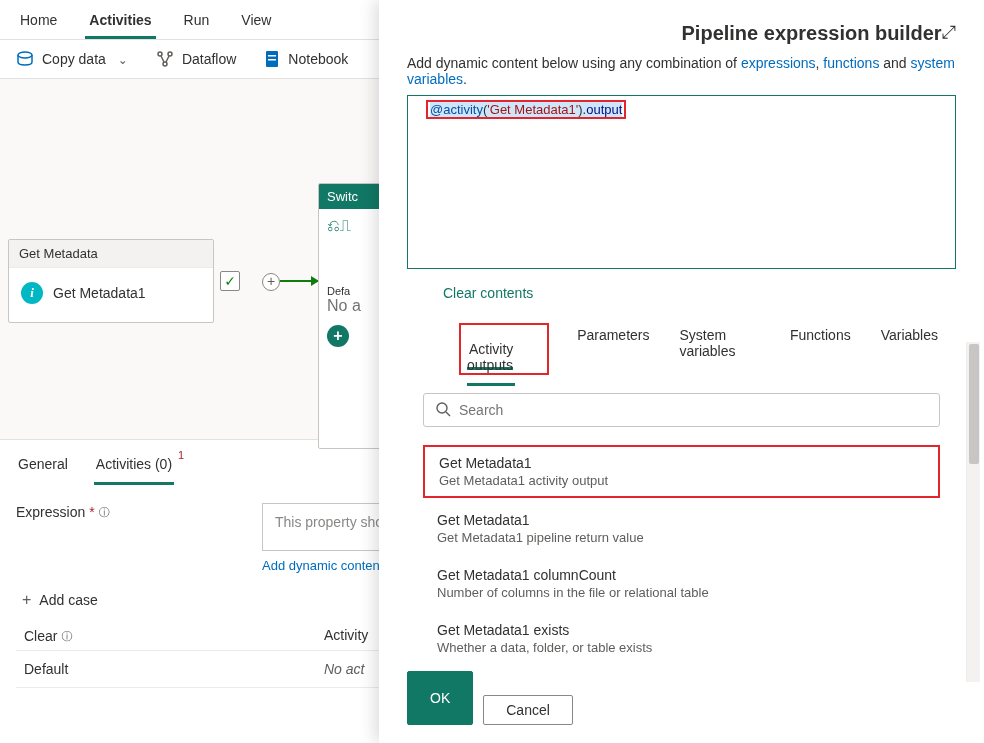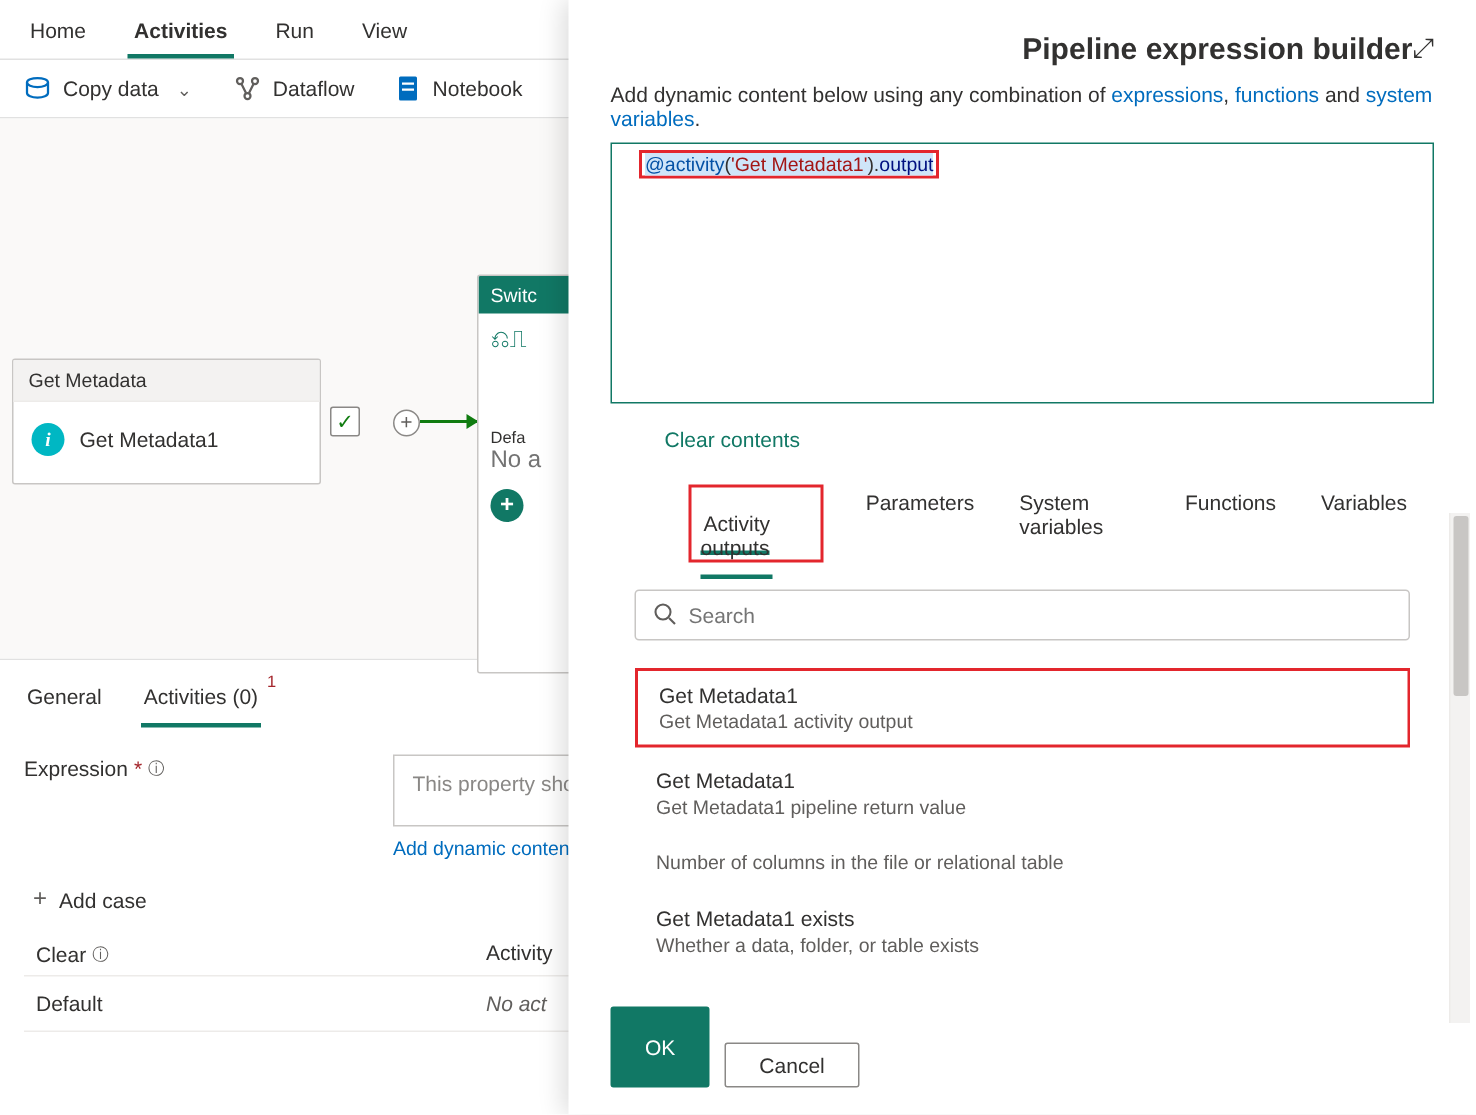--- a/index.html
+++ b/index.html
@@ -221,20 +221,21 @@
   <div class="results">
     <div class="result hl">
       <div class="r-title">Get Metadata1</div>
       <div class="r-sub">Get Metadata1 activity output</div>
     </div>
     <div class="result">
       <div class="r-title">Get Metadata1</div>
       <div class="r-sub">Get Metadata1 pipeline return value</div>
     </div>
     <div class="result">
+      <div class="r-title">Get Metadata1 columnCount</div>
       <div class="r-sub">Number of columns in the file or relational table</div>
     </div>
     <div class="result">
       <div class="r-title">Get Metadata1 exists</div>
       <div class="r-sub">Whether a data, folder, or table exists</div>
     </div>
     <div class="result">
       <div class="r-title">Get Metadata1 structure</div>
 
     </div>

